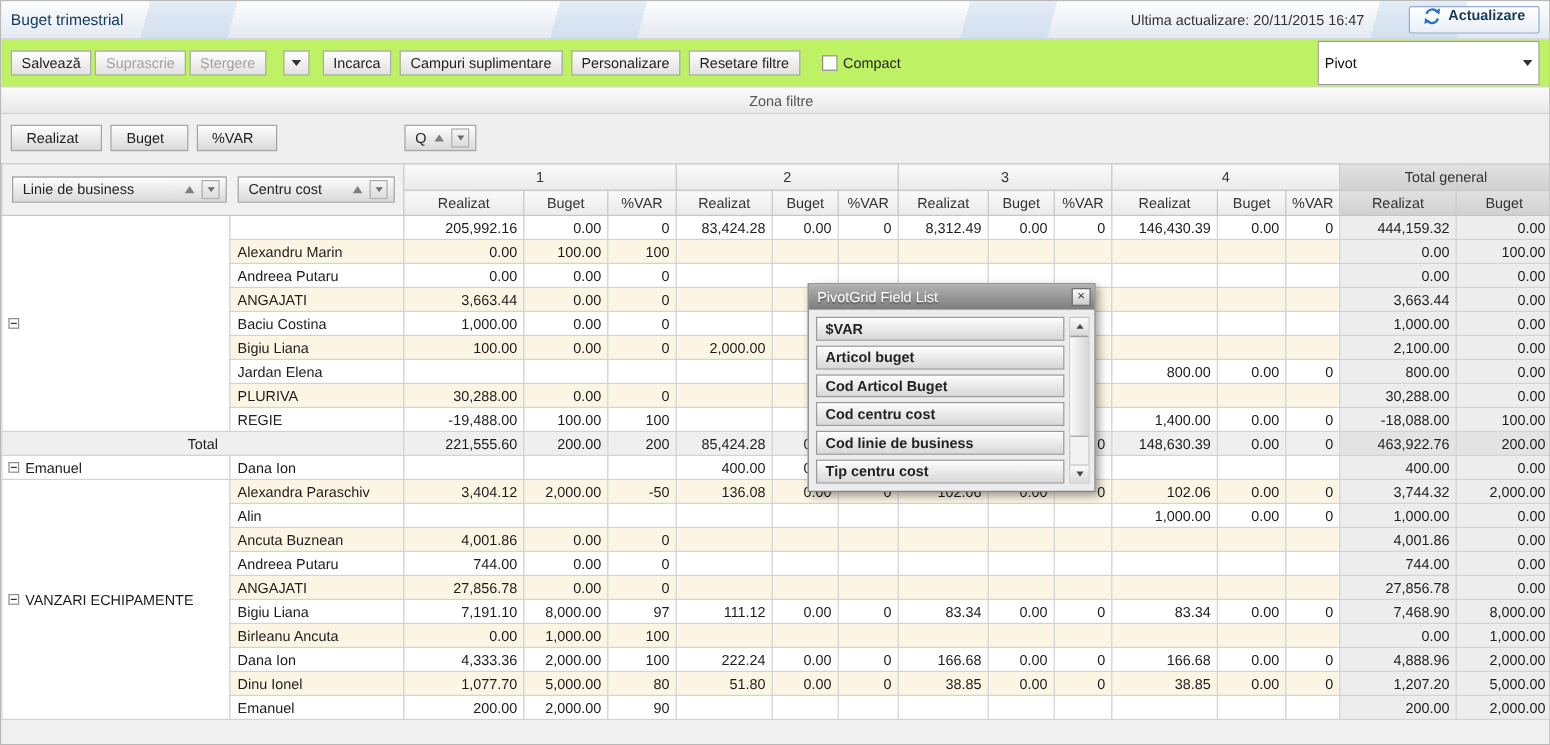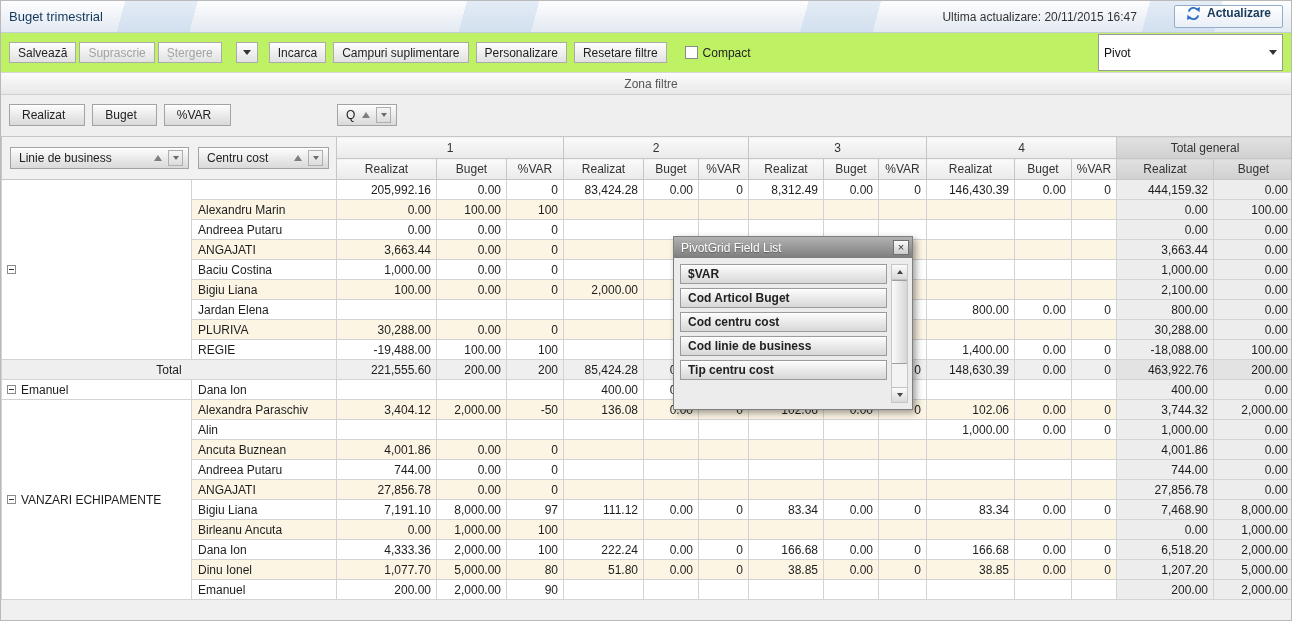--- a/index.html
+++ b/index.html
@@ -551,21 +551,21 @@
           <td class="num">100</td>
           <td class="num">222.24</td>
           <td class="num">0.00</td>
           <td class="num">0</td>
           <td class="num">166.68</td>
           <td class="num">0.00</td>
           <td class="num">0</td>
           <td class="num">166.68</td>
           <td class="num">0.00</td>
           <td class="num">0</td>
-          <td class="num tgc">6,518.20</td>
+          <td class="num tgc">4,888.96</td>
           <td class="num tgc">2,000.00</td>
         </tr>
         <tr class="alt">
           <td class="cc">Dinu Ionel</td>
           <td class="num">1,077.70</td>
           <td class="num">5,000.00</td>
           <td class="num">80</td>
           <td class="num">51.80</td>
           <td class="num">0.00</td>
           <td class="num">0</td>
@@ -601,20 +601,21 @@
   <div class="dialog">
     <div class="dlg-header">
       <span>PivotGrid Field List</span>
       <button class="dlg-close">
           <span>×</span>
         </button>
     </div>
     <div class="dlg-body">
       <div class="dlg-list" id="fieldList">
           <div class="fl-item">$VAR</div>
+          <div class="fl-item">Articol buget</div>
           <div class="fl-item">Cod Articol Buget</div>
           <div class="fl-item">Cod centru cost</div>
           <div class="fl-item">Cod linie de business</div>
           <div class="fl-item">Tip centru cost</div>
         </div>
       <div class="dlg-scroll">
         <div class="sb-btn">
             <span class="tri-up-sm"></span>
           </div>
         <div class="sb-thumb"></div>

